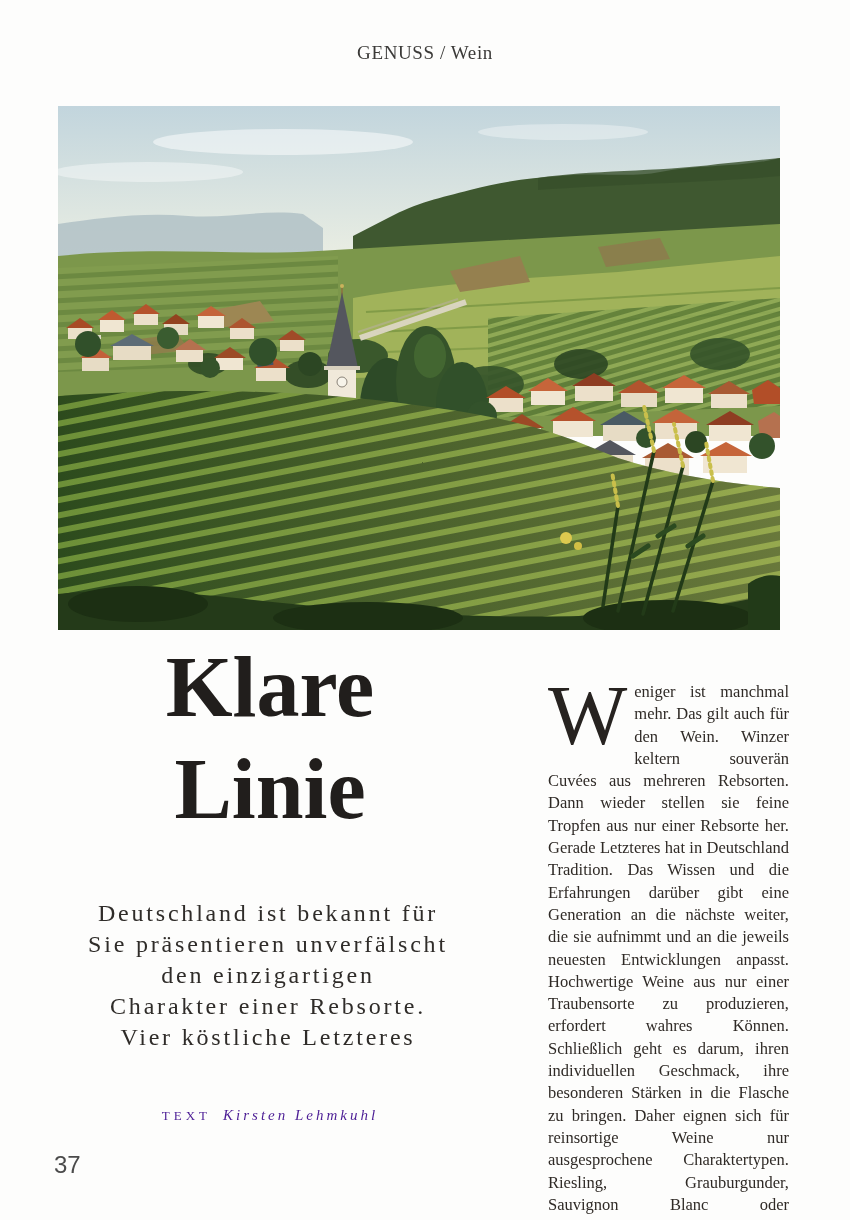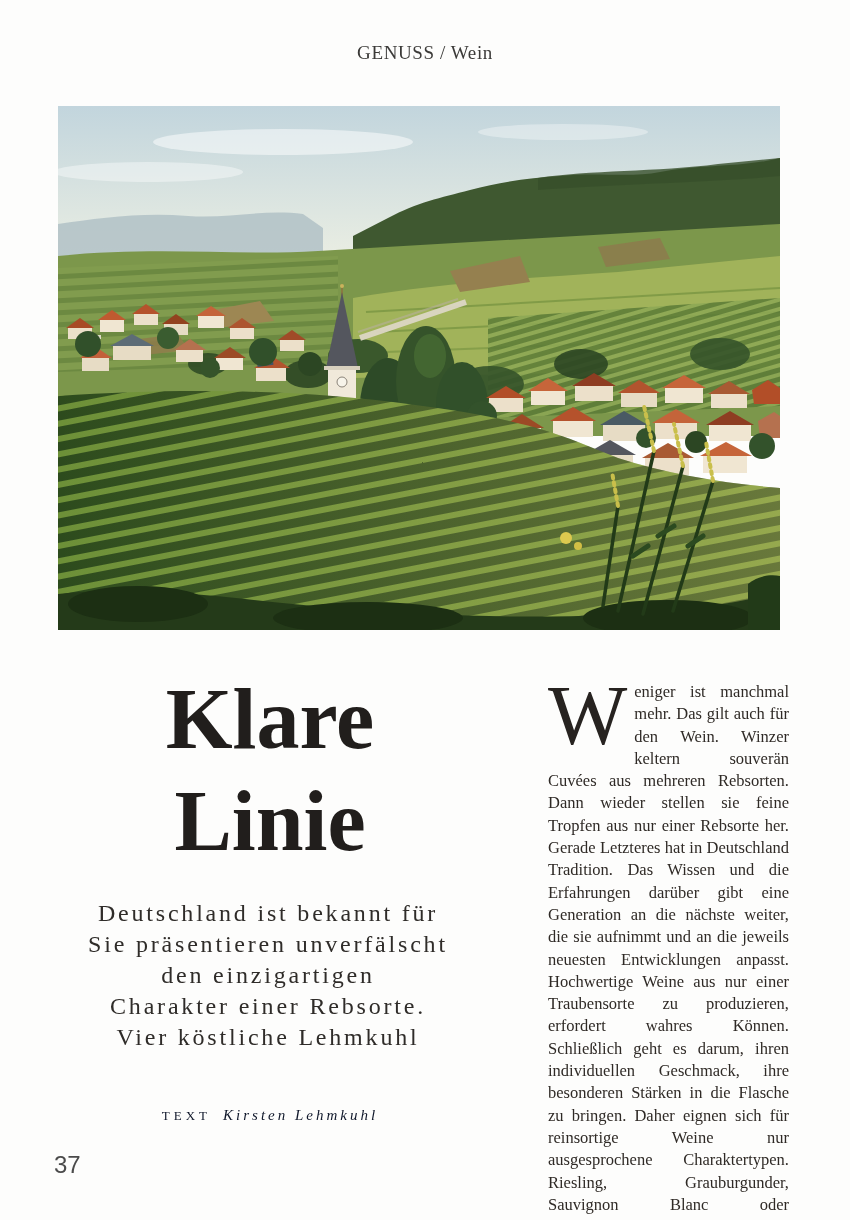--- a/index.html
+++ b/index.html
@@ -18,29 +18,29 @@
   .photo svg{display:block;width:722px;height:524px;}
   .caption{
     position:absolute;left:12px;top:398px;width:266px;text-align:center;
     font-family:"Liberation Sans",sans-serif;color:#ffffff;
     text-shadow:0 1px 3px rgba(0,20,0,.45);
   }
   .caption-title{font-size:14px;font-weight:700;letter-spacing:2.2px;margin-bottom:5px;}
   .caption-line{font-size:14px;font-weight:700;letter-spacing:1px;line-height:17px;}
   
   .title{
-    position:absolute;left:58px;top:668px;width:424px;text-align:center;
+    position:absolute;left:58px;top:636px;width:424px;text-align:center;
     font-size:86px;line-height:102px;font-weight:700;color:#211e1c;
   }
   .subtitle{
     position:absolute;left:42px;top:898px;width:452px;text-align:center;
     font-size:24px;line-height:31px;letter-spacing:2.8px;color:#2f2c29;
   }
   .byline{
-    position:absolute;left:58px;top:1106px;width:424px;text-align:center;color:#0f172a;
+    position:absolute;left:58px;top:1106px;width:424px;text-align:center;color:#4c1d95;
   }
   .byline-label{font-size:13px;letter-spacing:4px;}
   .byline-author{font-size:15px;font-style:italic;letter-spacing:3px;margin-left:8px;}
   
   .bodycol{
     position:absolute;left:548px;top:681px;width:241px;
     font-size:16.5px;line-height:22.3px;text-align:justify;color:#2f2a26;
     hyphens:auto;-webkit-hyphens:auto;
   }
   .dropcap{
@@ -249,21 +249,21 @@
   <h1 class="title" style="margin:0;">
     <div>Klare</div>
     <div>Linie</div>
   </h1>
 
   <div class="subtitle">
     <div>Deutschland ist bekannt für</div>
     <div>Sie präsentieren unverfälscht</div>
     <div>den einzigartigen</div>
     <div>Charakter einer Rebsorte.</div>
-    <div>Vier köstliche Lehmkuhl</div>
+    <div>Vier köstliche Letzteres</div>
   </div>
 
   <div class="byline">
     <span class="byline-label">TEXT</span>
     <span class="byline-author">Kirsten Lehmkuhl</span>
   </div>
 
   <div class="bodycol" lang="de">
     <span class="dropcap">W</span><span>eniger ist manchmal mehr. Das gilt auch für den Wein. Winzer keltern souverän Cuvées aus mehreren Rebsorten. Dann wieder stellen sie feine Tropfen aus nur einer Rebsorte her. Gerade Letzteres hat in Deutschland Tradition. Das Wissen und die Erfahrungen darüber gibt eine Generation an die nächste weiter, die sie aufnimmt und an die jeweils neuesten Entwicklungen anpasst. Hochwertige Weine aus nur einer Traubensorte zu produzieren, erfordert wahres Können. Schließlich geht es darum, ihren individuellen Geschmack, ihre besonderen Stärken in die Flasche zu bringen. Daher eignen sich für reinsortige Weine nur ausgesprochene Charaktertypen. Riesling, Grauburgunder, Sauvignon Blanc oder Spätburgunder gehören da hierzulande in die erste Liga.</span>
   </div>

